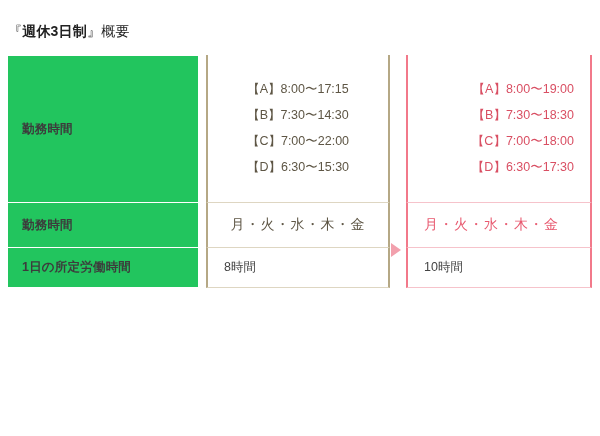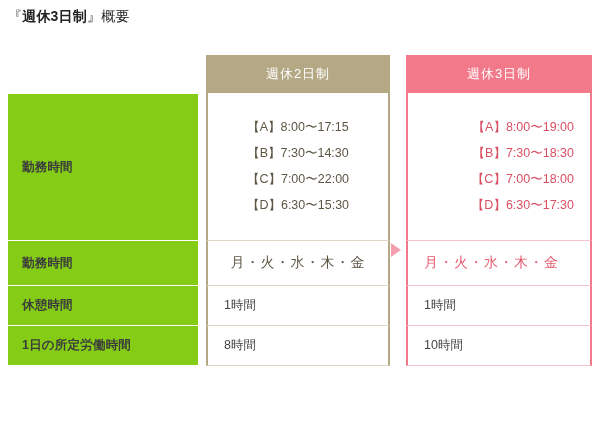--- a/index.html
+++ b/index.html
@@ -13,21 +13,21 @@
     font-family: "Liberation Sans", sans-serif;
     color: #3a3a3a;
     overflow: hidden;
     position: relative;
   }
 
   
   .title {
     position: absolute;
     left: 8px;
-    top: 8px;
+    top: 23px;
     font-size: 14px;
     letter-spacing: 0.2px;
     color: #222222;
   }
   .title .bold {
     font-weight: bold;
   }
 
   
   .table-wrap {
@@ -63,21 +63,21 @@
     font-size: 13px;
     letter-spacing: 1px;
     height: 36px;
     vertical-align: middle;
   }
   .hdr-a { background: #b5a885; }
   .hdr-b { background: #f2798a; }
 
   
   td.label {
-    background: #84cc16;
+    background: #22c55e;
     border-bottom: 1px solid #ffffff;
     font-size: 12.5px;
     font-weight: bold;
     color: #3c3c3c;
     padding: 0 14px;
     letter-spacing: 0.2px;
   }
   td.label.first { border-top: 1px solid #ffffff; }
 
   
@@ -150,27 +150,20 @@
   <table class="compare">
     <colgroup>
       <col class="c-label">
       <col class="c-gap">
       <col class="c-col1">
       <col class="c-mid">
       <col class="c-col2">
     </colgroup>
 
     <tbody>
-        <tr>
-      <td class="hdr-blank"></td>
-      <td class="gap"></td>
-      <td class="hdr-a">週休2日制</td>
-      <td class="mid"></td>
-      <td class="hdr-b">週休3日制</td>
-    </tr>
 
     <tr class="row-h-hours">
       <td class="label first">勤務時間</td>
       <td class="gap"></td>
       <td class="cell a firstrow">
         <div class="hours-list a">
           <span class="line">【A】8:00〜17:15</span>
           <span class="line">【B】7:30〜14:30</span>
           <span class="line">【C】7:00〜22:00</span>
           <span class="line">【D】6:30〜15:30</span>
@@ -192,31 +185,20 @@
       <td class="gap"></td>
       <td class="cell a">
         <div class="days a">月・火・水・木・金</div>
       </td>
       <td class="mid"></td>
       <td class="cell b">
         <div class="days b">月・火・水・木・金</div>
       </td>
     </tr>
 
-    <tr class="row-h-std">
-      <td class="label">休憩時間</td>
-      <td class="gap"></td>
-      <td class="cell a">
-        <span class="val-a">1時間</span>
-      </td>
-      <td class="mid"></td>
-      <td class="cell b">
-        <span class="val-b">1時間</span>
-      </td>
-    </tr>
 
     <tr class="row-h-std">
       <td class="label">1日の所定労働時間</td>
       <td class="gap"></td>
       <td class="cell a">
         <span class="val-a">8時間</span>
       </td>
       <td class="mid"></td>
       <td class="cell b">
         <span class="val-b">10時間</span>

